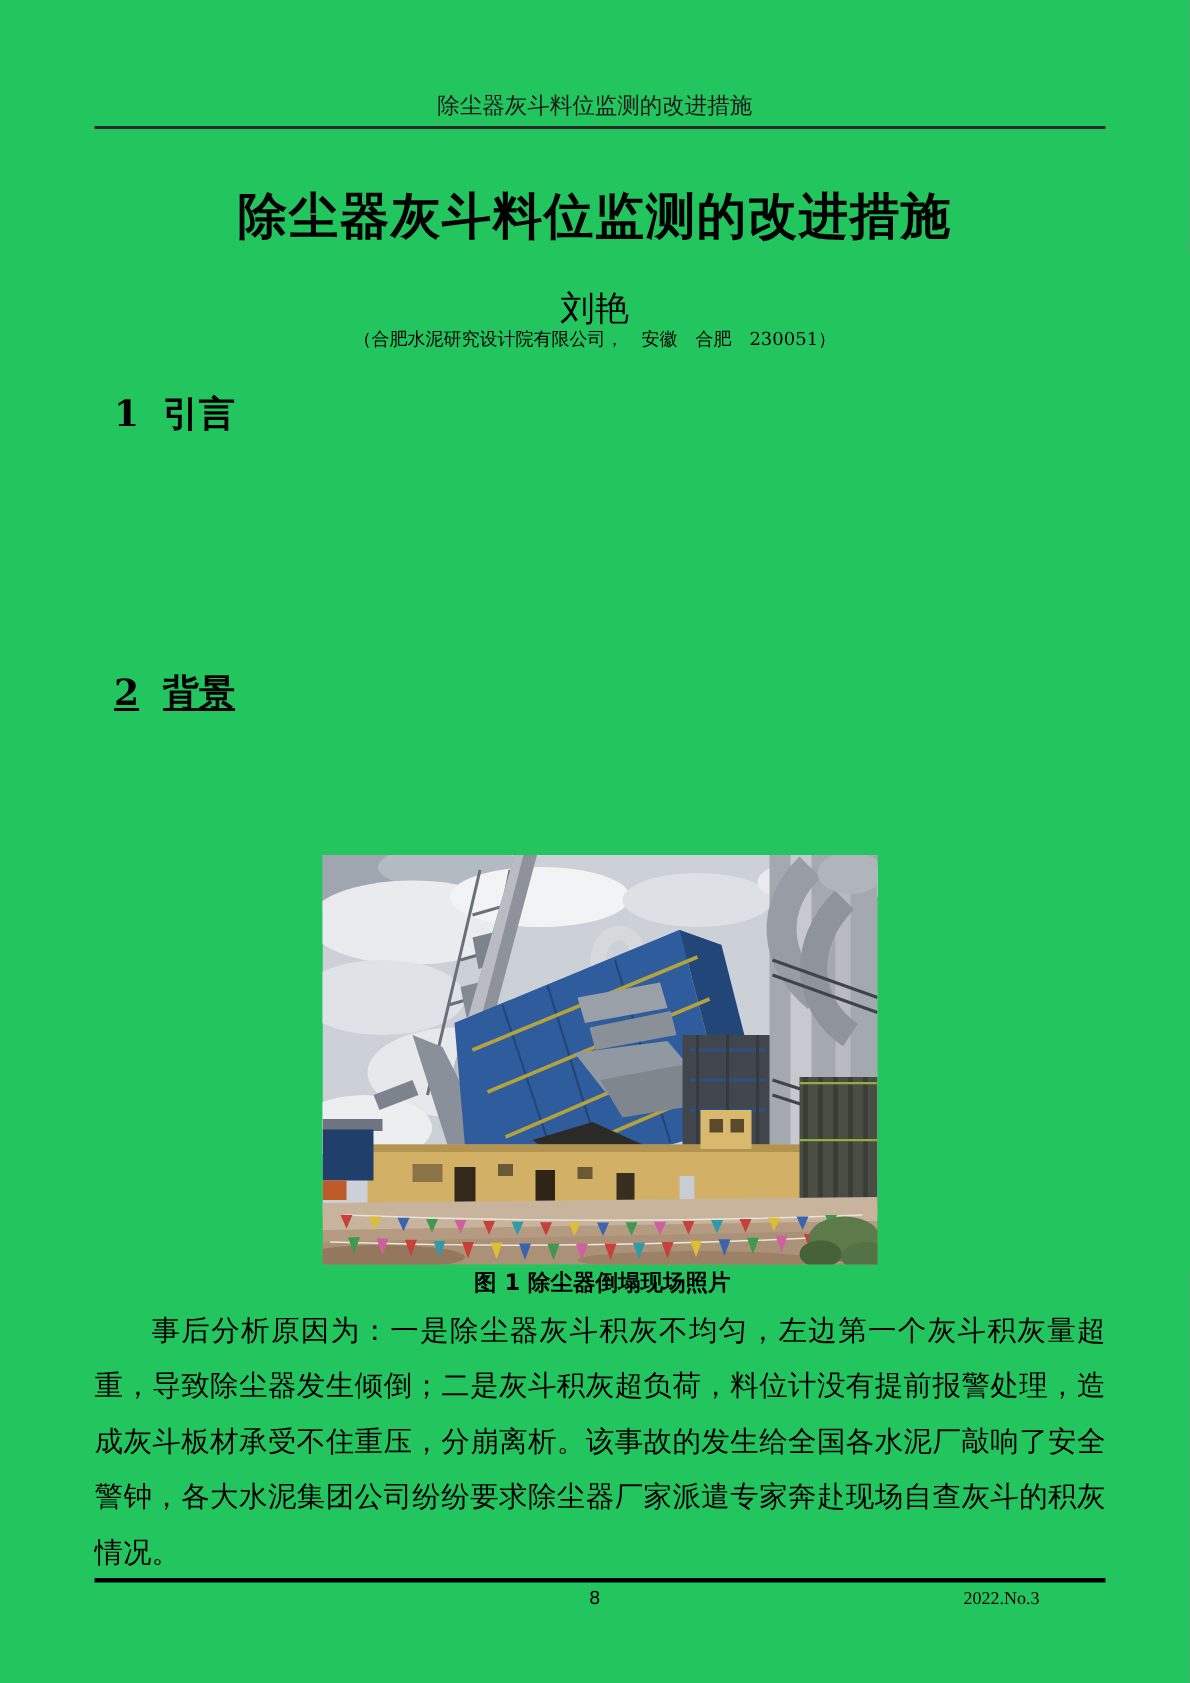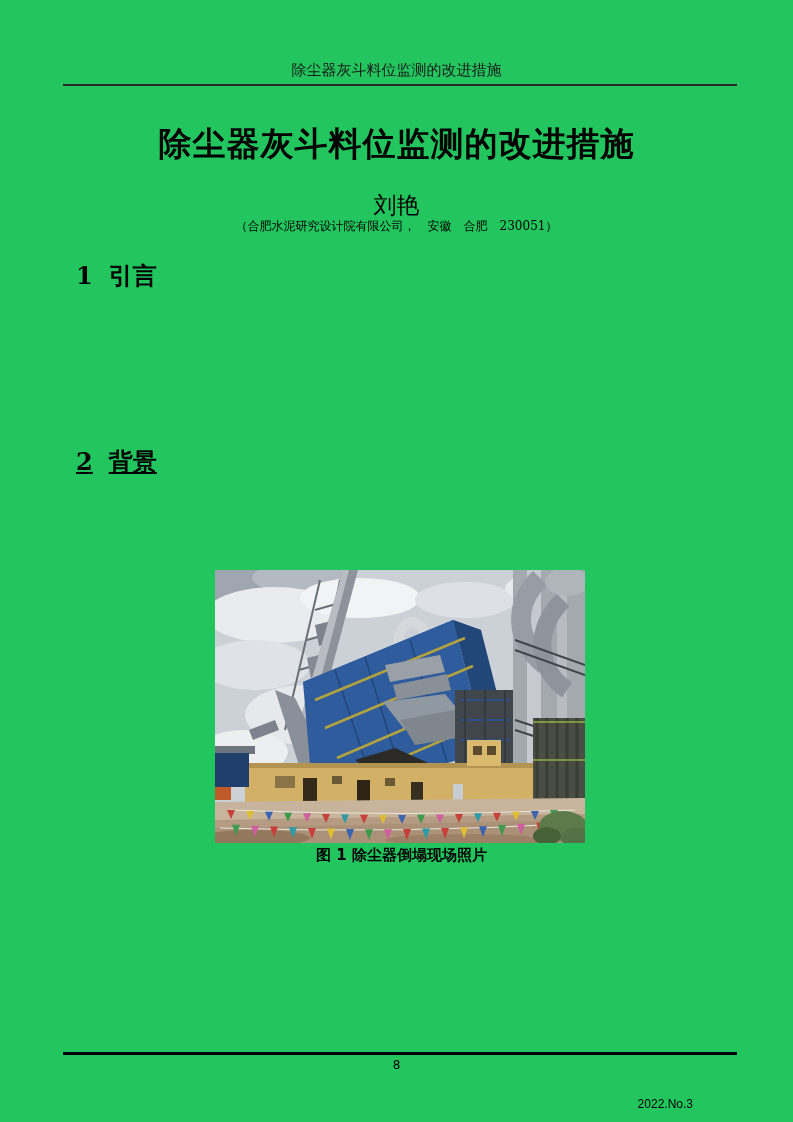--- a/index.html
+++ b/index.html
@@ -69,21 +69,21 @@
   .foot-rule {
     position: absolute; top: 1052px; left: 63px; width: 674px; height: 3px;
     background: #000;
   }
   .page-num {
     position: absolute; top: 1058px; left: 0; right: 0; text-align: center;
     font-family: "DejaVu Sans", "Liberation Sans", sans-serif; font-size: 12px;
   }
   .issue {
     position: absolute; top: 1058px; right: 100px;
-    font-family: Liberation Sans, sans-serif; font-size: 12px; margin-top: 39px;
+    font-family: Liberation Serif, serif; font-size: 12px;
   }
 </style>
 </head>
 <body>
 
 <div class="page">
 
   <div class="running-head">除尘器灰斗料位监测的改进措施</div>
   <div class="head-rule"></div>
 
@@ -222,18 +222,19 @@
         </g>
 
       <ellipse cx="348" cy="256" rx="24" ry="15" fill="#5c7a4a"></ellipse>
       <ellipse cx="332" cy="266" rx="14" ry="9" fill="#486238"></ellipse>
       <ellipse cx="362" cy="268" rx="16" ry="10" fill="#557247"></ellipse>
     </svg>
   </div>
 
   <div class="caption">图 1  除尘器倒塌现场照片</div>
 
+  <p class="body para3">事后分析原因为：一是除尘器灰斗积灰不均匀，左边第一个灰斗积灰量超重，导致除尘器发生倾倒；二是灰斗积灰超负荷，料位计没有提前报警处理，造成灰斗板材承受不住重压，分崩离析。该事故的发生给全国各水泥厂敲响了安全警钟，各大水泥集团公司纷纷要求除尘器厂家派遣专家奔赴现场自查灰斗的积灰情况。</p>
 
   <div class="foot-rule"></div>
   <div class="page-num">8</div>
   <div class="issue">2022.No.3</div>
 
 </div>
 
 </body></html>

